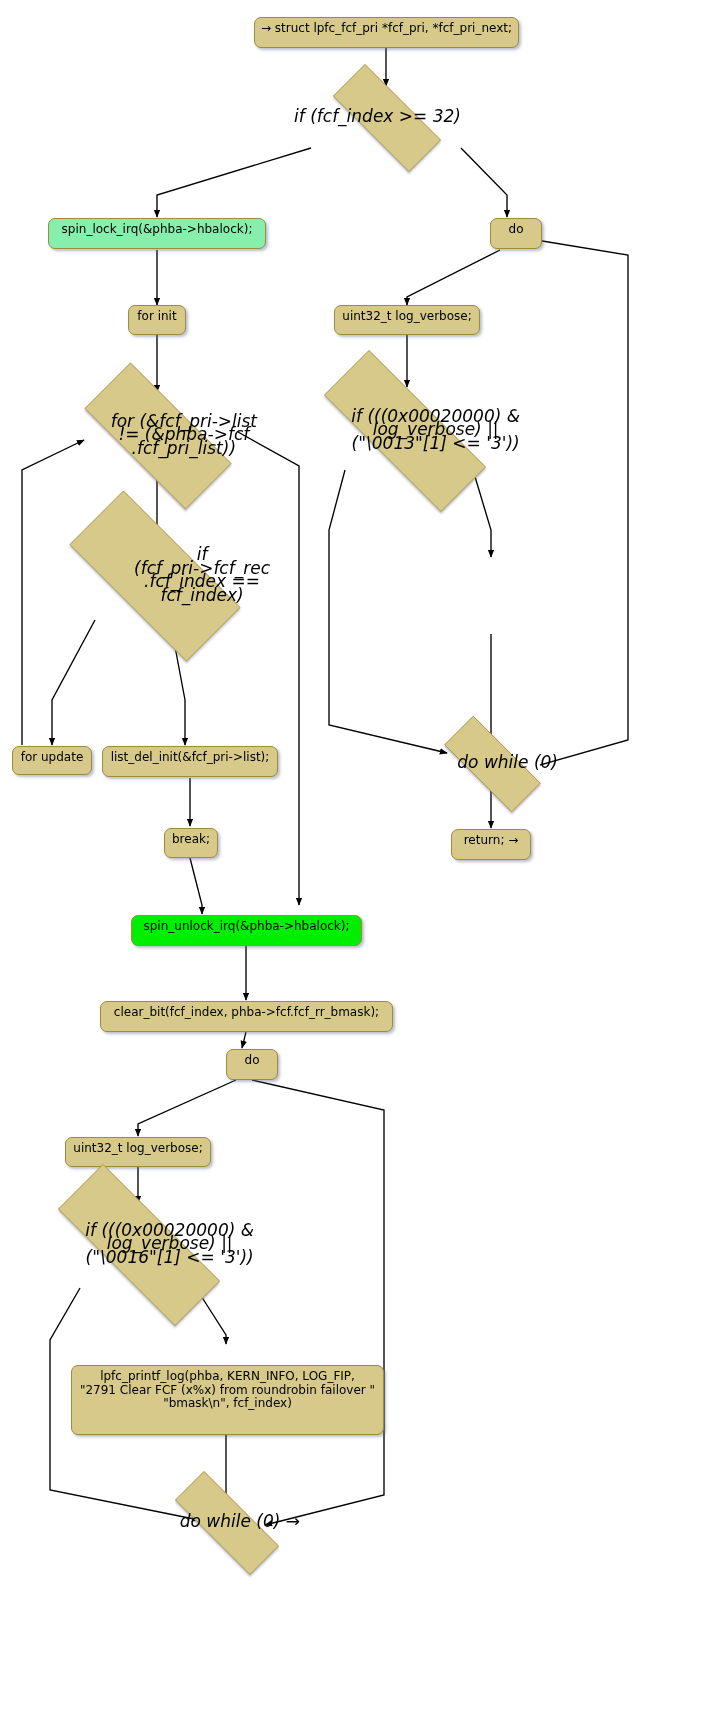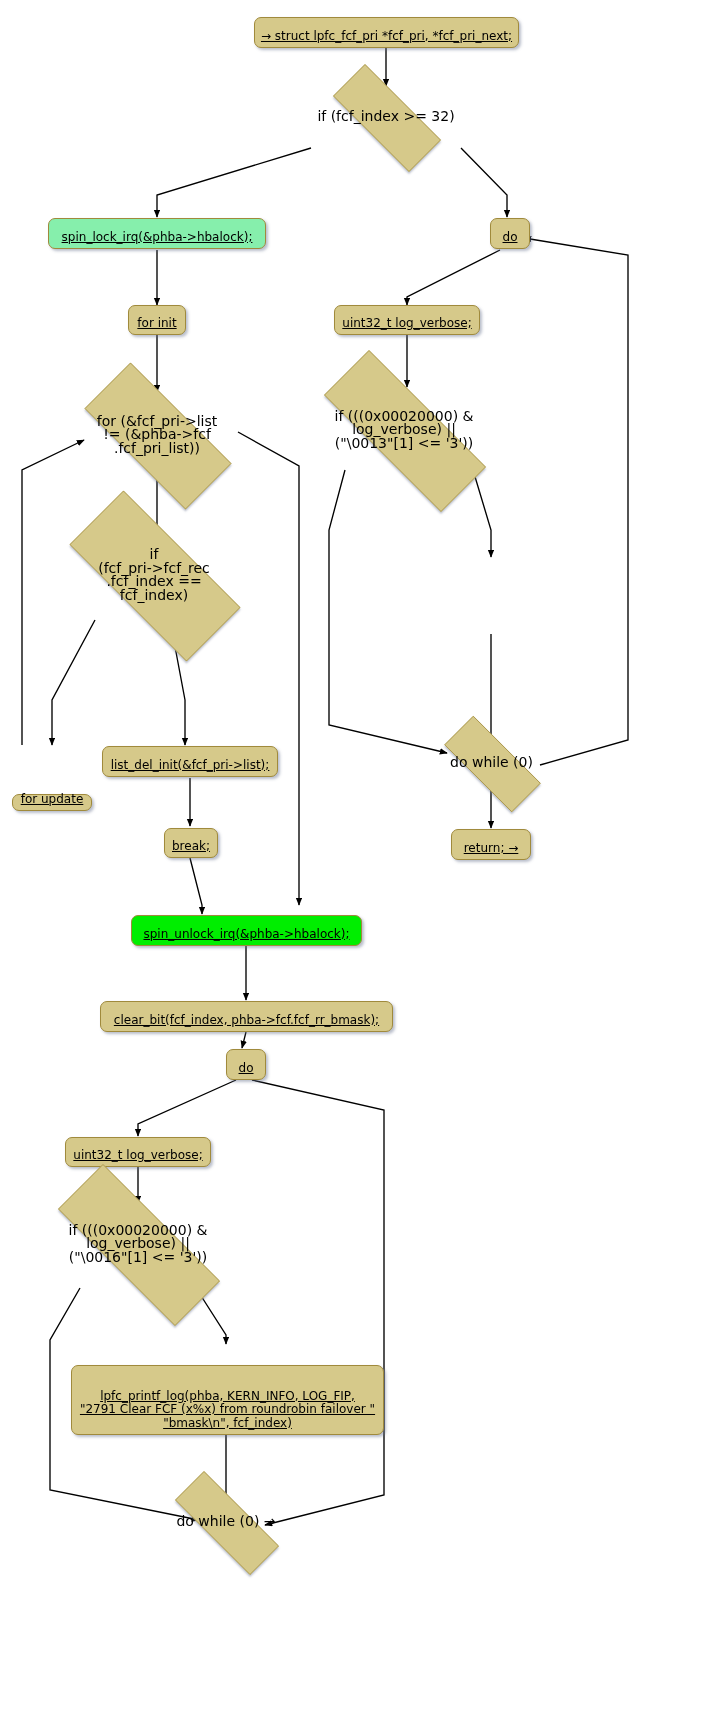--- a/index.html
+++ b/index.html
@@ -11,40 +11,40 @@
   svg.edges{position:absolute;left:0;top:0;width:702px;height:1717px;pointer-events:none;}
 
   .node{position:absolute;box-sizing:border-box;}
 
   
   .rect{
     background:#d6c98a;
     border:1.2px solid #a08a3c;
     border-radius:7px;
     box-shadow:2px 2px 3px rgba(100,110,140,.45);
-    display:flex;align-items:flex-end;justify-content:center;
+    display:flex;align-items:flex-start;justify-content:center;
     text-align:center;
     color:#000;
     font-size:12px;
     line-height:13.5px;
-    padding:4px 19px;
+    padding:4px 25px;
     white-space:pre;
-    text-decoration:underline;
   }
   .rect.red{background:#86efac;border-color:#a08a3c;}
   .rect.green{background:#00ee00;border-color:#a08a3c;}
 
   
   .diamond{
-    display:flex;align-items:center;justify-content:center;
+    display:flex;align-items:center;justify-content:flex-end;
     text-align:center;
     color:#000;
-    font-size:14px;
+    font-size:17px;
     line-height:13.5px;
     white-space:pre;
+    font-style:italic;
   }
   .diamond .dshape{
     position:absolute;left:0;top:0;width:100%;height:100%;
     background:#d6c98a;
     border:1.2px solid #a08a3c;
     transform:rotate(45deg) scale(.707);
     box-shadow:2px 2px 3px rgba(100,110,140,.45);
     z-index:0;
   }
   .diamond .dtext{position:relative;z-index:1;}
@@ -161,21 +161,21 @@
 
   <div class="node diamond" style="left:38px;top:522px;width:232px;height:106px;">
     <span class="dshape"></span>
     <span class="dtext">if
 (fcf_pri-&gt;fcf_rec
 .fcf_index ==
 fcf_index)</span>
   </div>
 
 
-  <div class="node rect" style="left:12px;top:746px;width:80px;height:17px;margin-top:48px;">
+  <div class="node rect" style="left:12px;top:746px;width:80px;height:29px;">
     <span class="label">for update</span>
   </div>
 
   <div class="node rect" style="left:102px;top:746px;width:176px;height:31px;">
     <span class="label">list_del_init(&amp;fcf_pri-&gt;list);</span>
   </div>
 
   <div class="node diamond" style="left:425px;top:735px;width:133px;height:56px;">
     <span class="dshape"></span>
     <span class="dtext">do while (0)</span>

